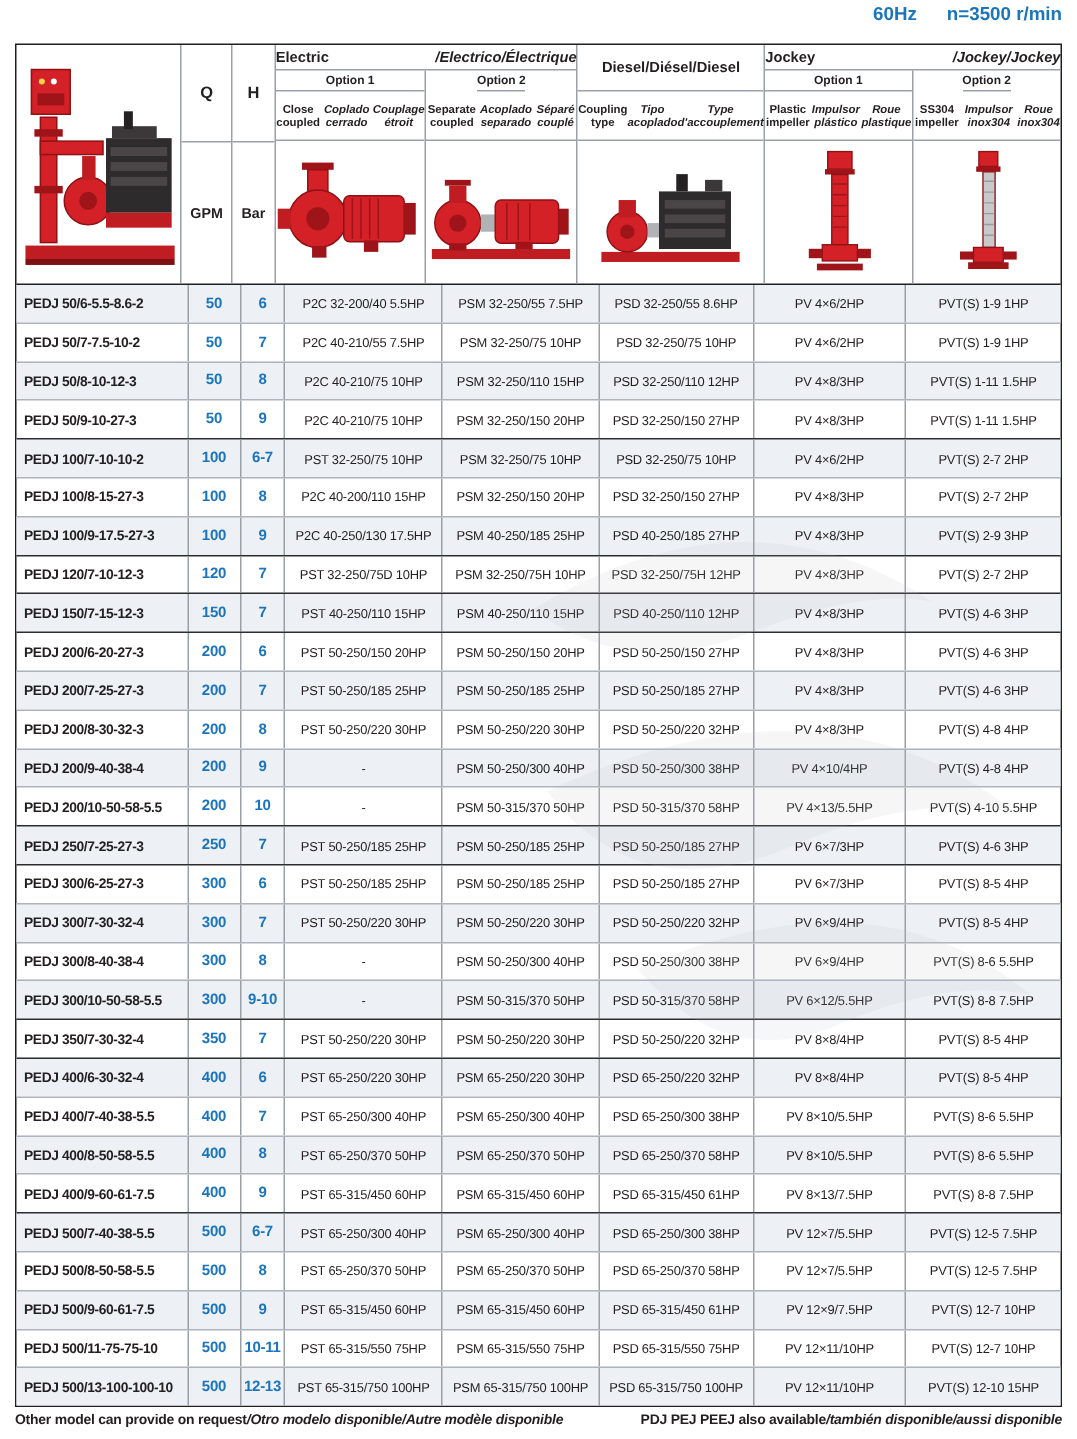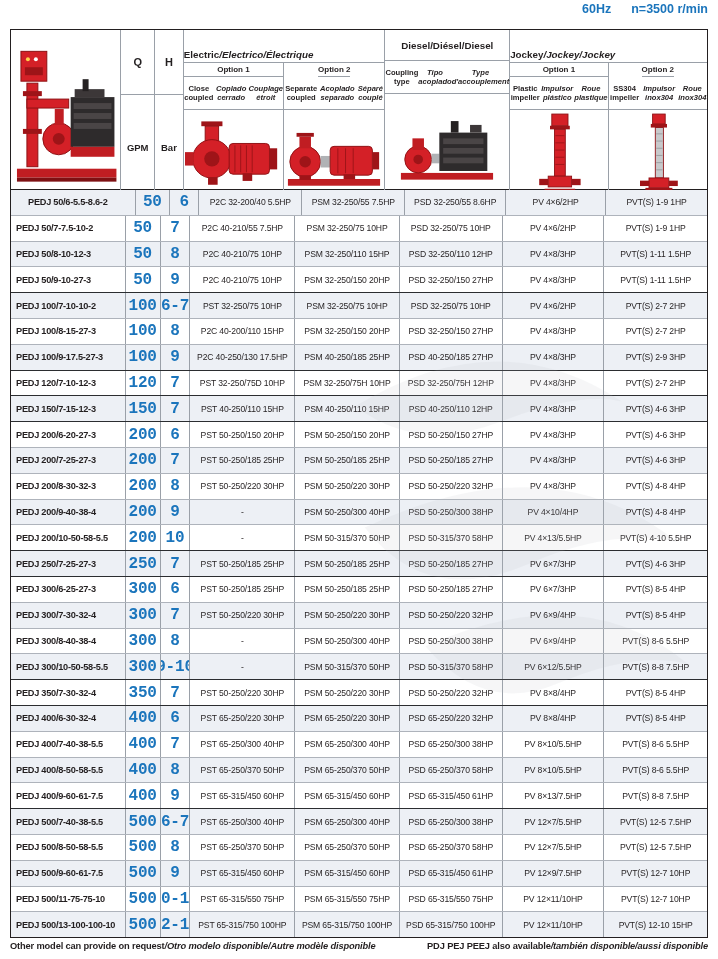--- a/index.html
+++ b/index.html
@@ -23,50 +23,50 @@
          grid-template-columns:115fr 35fr 30fr 210fr 103fr 205fr;
          border-bottom:1.6px solid #231f20;box-sizing:border-box;}
   .hc{border-right:1px solid #9aa0a8;box-sizing:border-box;position:relative;}
   .hc:last-child{border-right:none;}
   .qh{display:flex;flex-direction:column;}
   .qh-top{height:65px;display:flex;align-items:center;justify-content:center;
           font-weight:bold;font-size:11px;border-bottom:1px solid #9aa0a8;box-sizing:border-box;}
   .qh-bot{flex:1;display:flex;align-items:center;justify-content:center;
           font-weight:bold;font-size:9.5px;}
   .grp{display:flex;flex-direction:column;}
-  .gtitle{height:17px;display:flex;align-items:center;justify-content:flex-start;
-          font-weight:bold;font-size:9.8px;border-bottom:1px solid #9aa0a8;box-sizing:border-box;margin-top:16px;}
+  .gtitle{height:17px;display:flex;align-items:center;justify-content:space-between;
+          font-weight:bold;font-size:9.8px;border-bottom:1px solid #9aa0a8;box-sizing:border-box;}
   .gtitle .it{font-style:italic;}
   .gopts{flex:1;display:grid;grid-template-columns:1fr 1fr;}
   .gopt{display:flex;flex-direction:column;border-right:1px solid #9aa0a8;box-sizing:border-box;}
   .gopt:last-child{border-right:none;align-items:center;}
   .optlabel{height:14px;display:flex;align-items:center;justify-content:center;
             font-weight:bold;font-size:8px;border-bottom:1px solid #9aa0a8;box-sizing:border-box;}
   .optdesc{height:33px;display:flex;align-items:center;justify-content:center;
            font-size:7.6px;font-weight:bold;line-height:1.25;text-align:center;
            border-bottom:1px solid #9aa0a8;box-sizing:border-box;}
   .optdesc .it{font-style:italic;}
   .optimg{flex:1;display:flex;align-items:center;justify-content:center;overflow:hidden;}
   .dtitle{height:31px;display:flex;align-items:center;justify-content:center;
           font-weight:bold;font-size:9.8px;border-bottom:1px solid #9aa0a8;box-sizing:border-box;}
   .dtitle .it{}
   .model-img{display:flex;align-items:center;justify-content:center;overflow:hidden;}
 
   
   .tbody{flex:1;display:flex;flex-direction:column;}
   .trow{flex:1;border-top:1px solid #aeb3bb;box-sizing:border-box;}
-  .trow:first-child{border-top:none;padding-left:12px;}
+  .trow:first-child{border-top:none;}
   .trow.group{border-top:1.7px solid #2b2d30;}
   .tbody .trow:nth-child(odd){background:#edf0f5;}
   .td{border-right:1px solid #9aa0a8;box-sizing:border-box;display:flex;
       align-items:center;justify-content:center;overflow:hidden;
       font-size:8.6px;letter-spacing:-0.15px;white-space:nowrap;color:#231f20;height:100%;}
   .td:last-child{border-right:none;}
   .c-model{justify-content:flex-start;padding-left:5px;font-weight:bold;font-size:9.2px;letter-spacing:-0.25px;}
-  .c-q,.c-h{color:#1b75bc;font-weight:bold;font-size:16px;letter-spacing:-0.2px;font-family:Liberation Mono, monospace;}
+  .c-q,.c-h{color:#1b75bc;font-weight:bold;font-size:10px;letter-spacing:-0.2px;}
 
   
   .pfooter{position:absolute;left:10px;right:10px;top:941px;display:flex;
            justify-content:space-between;font-size:9.3px;font-weight:bold;letter-spacing:-0.15px;}
   .pfooter .it{font-style:italic;}
 
   
   .wmark{position:absolute;left:330px;top:290px;width:380px;height:480px;
          pointer-events:none;z-index:6;}
 

